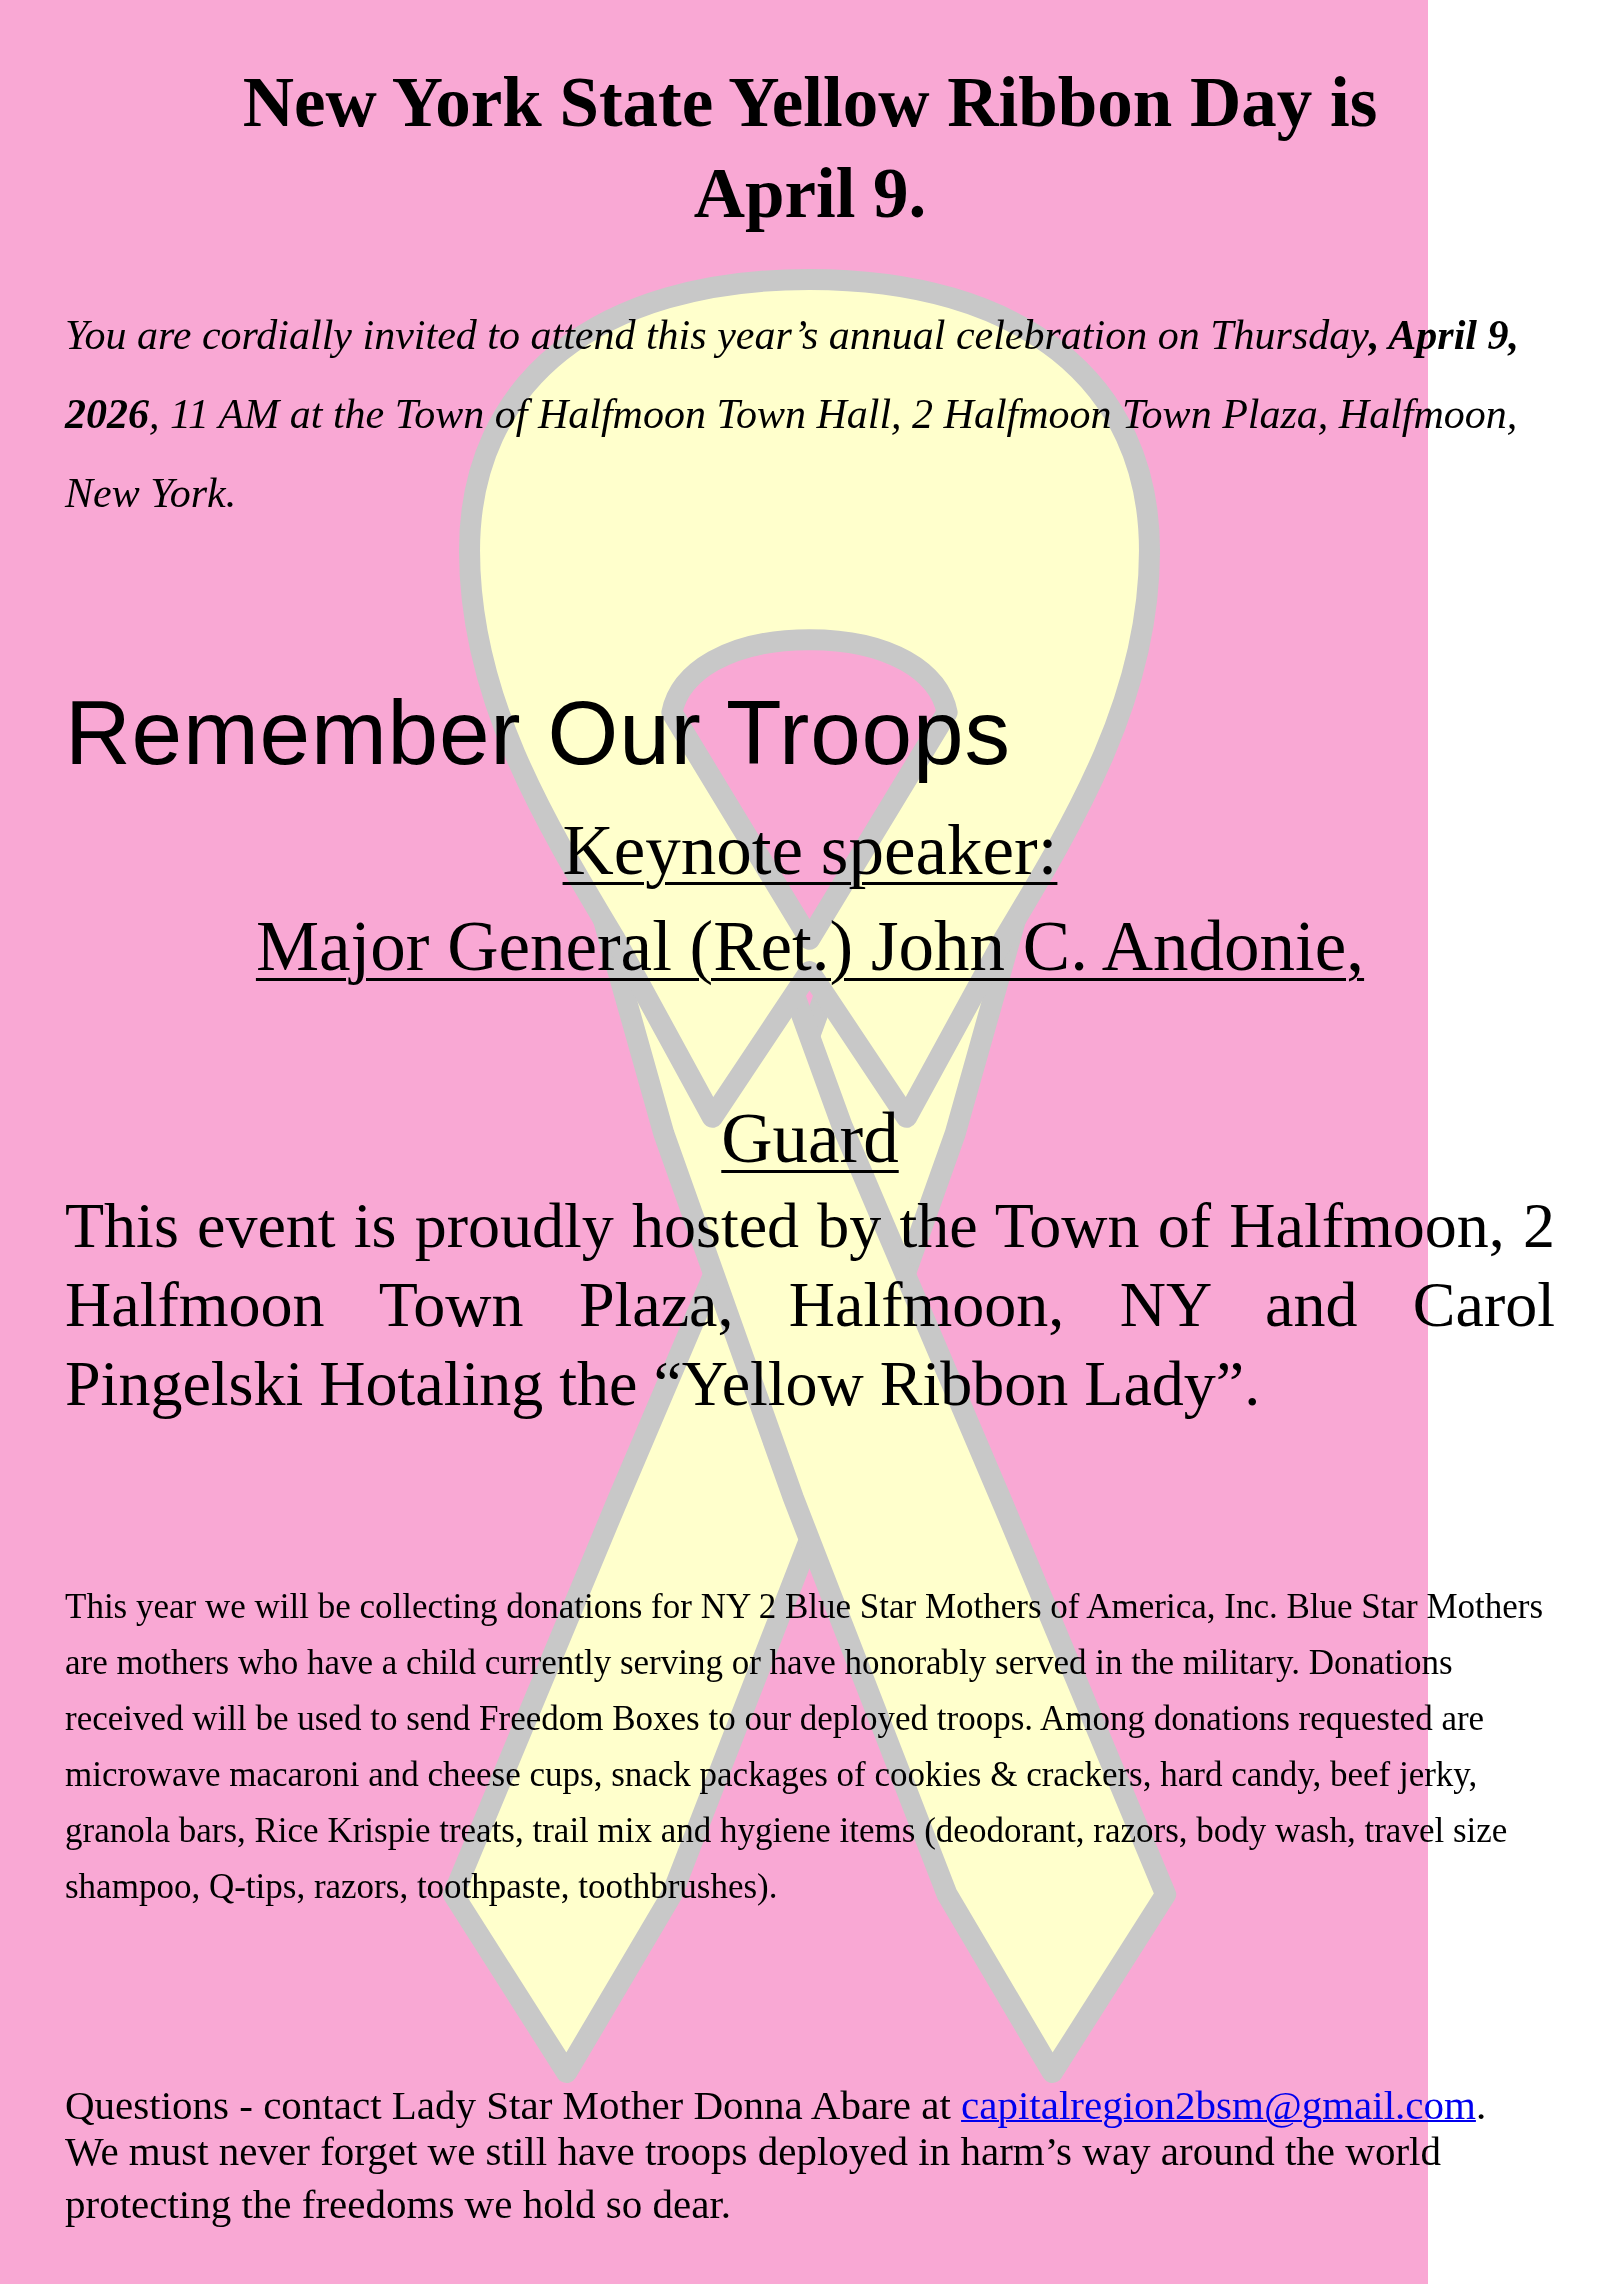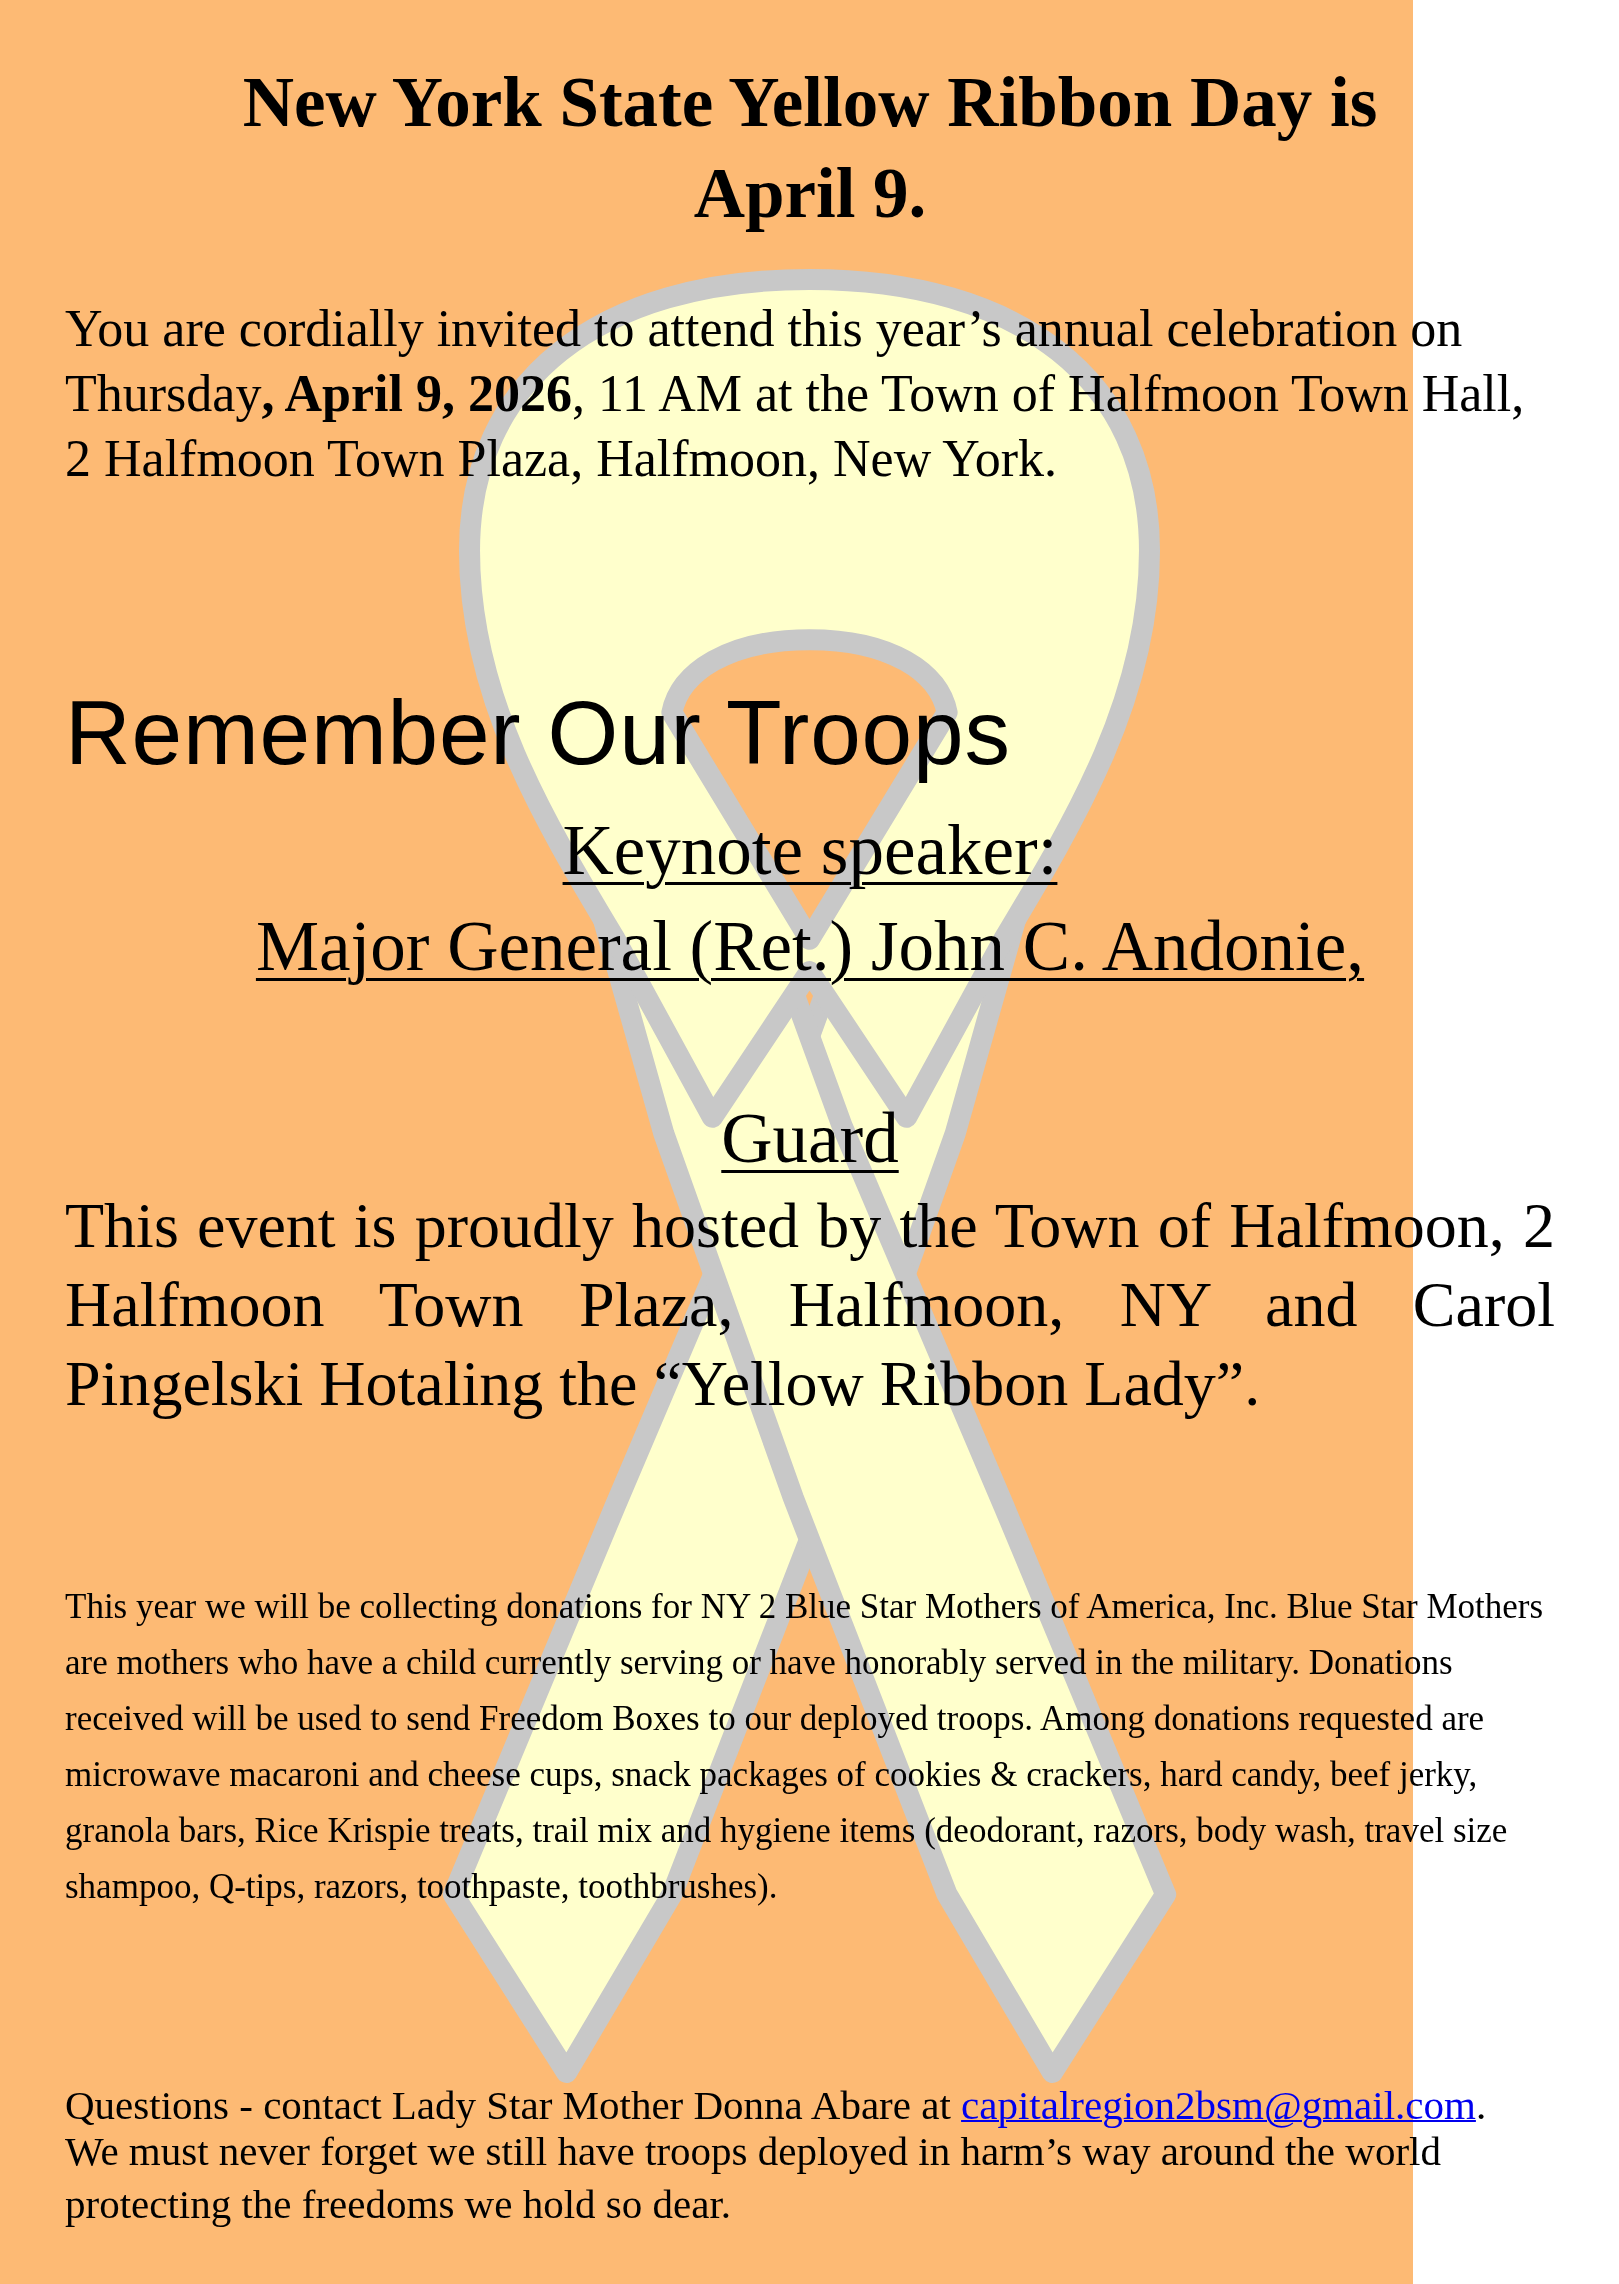--- a/index.html
+++ b/index.html
@@ -1,36 +1,37 @@
 <!DOCTYPE html>
 <html style="font-size:13px"><head>
 <meta charset="utf-8">
 <style>
   html, body { margin: 0; padding: 0; background: #ffffff; }
   body { width: 1619px; height: 2284px; position: relative; overflow: hidden; }
   .page {
     position: absolute; left: 0; top: 0; width: 1413px; height: 2284px;
-    background: #fdba74;
+    background: #f9a8d4;
     font-family: "Liberation Serif", "DejaVu Serif", serif;
     color: #000000;
+    padding-left: 15px;
   }
   .ribbon {
     position: absolute; left: 0; top: 0; width: 1619px; height: 2284px;
     z-index: 0; pointer-events: none;
   }
   .content {
     position: absolute; left: 65px; top: 0; width: 1490px; z-index: 1;
   }
   .title {
     margin: 0; position: absolute; left: 0; top: 57px; width: 1490px;
     text-align: center; font-weight: bold; font-size: 71px; line-height: 91px;
   }
   .invite {
     position: absolute; left: 0; top: 296px; width: 1490px;
-    font-size: 52px; line-height: 65px; text-align: left;
+    font-size: 42px; line-height: 79px; text-align: left; font-style: italic;
   }
   .invite b { font-weight: bold; }
   .remember {
     position: absolute; left: 0; top: 680px; width: 1490px; text-align: left;
     font-family: "Liberation Sans", "DejaVu Sans", sans-serif;
     font-weight: normal; font-size: 91px; line-height: 105px; letter-spacing: 0.8px;
   }
   .keynote {
     position: absolute; left: 0; top: 802px; width: 1490px; text-align: center;
     font-size: 71px; line-height: 96px;

